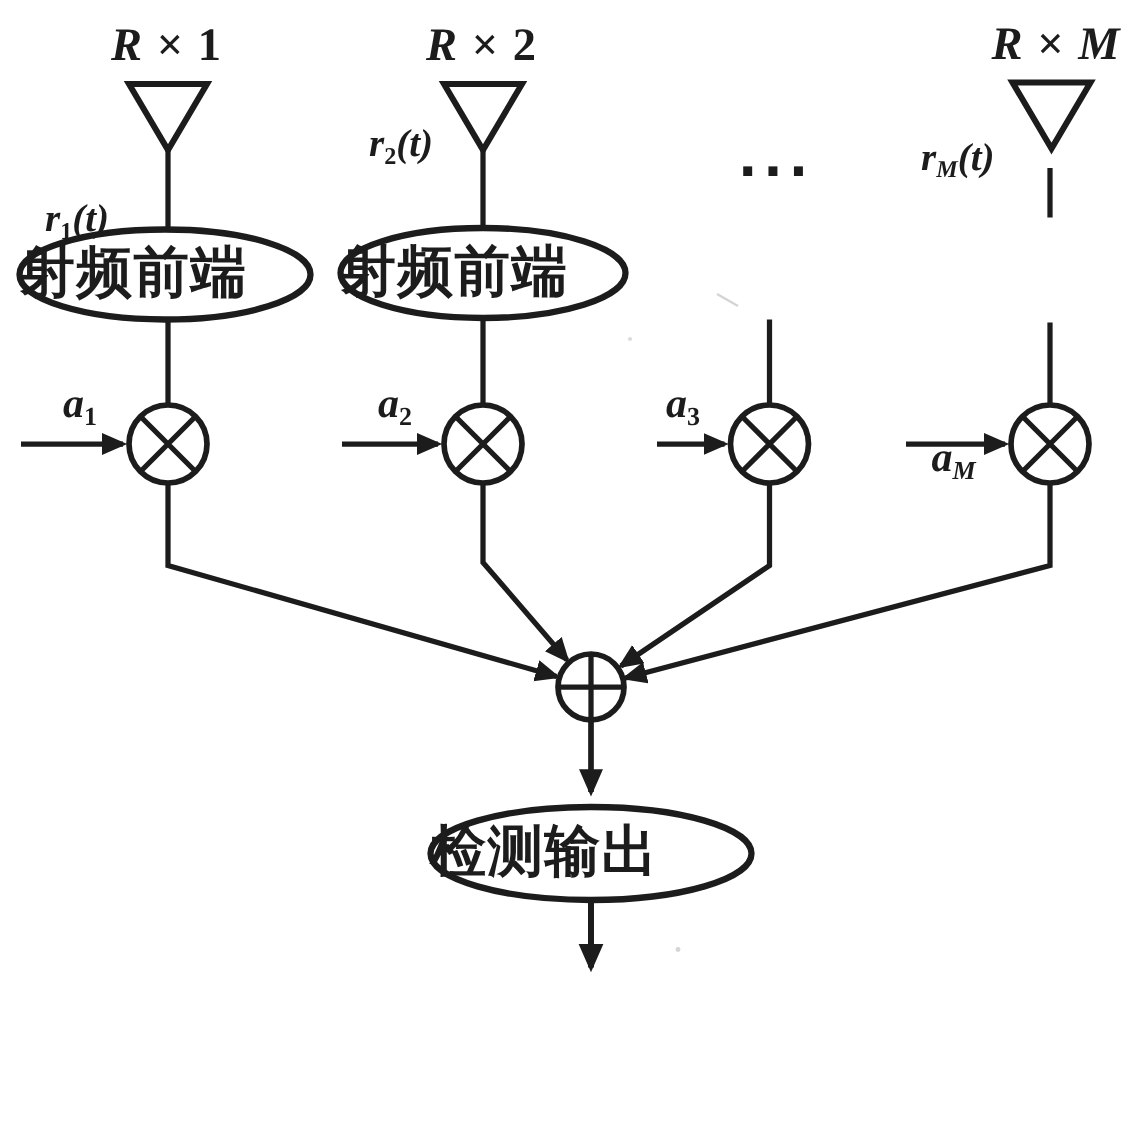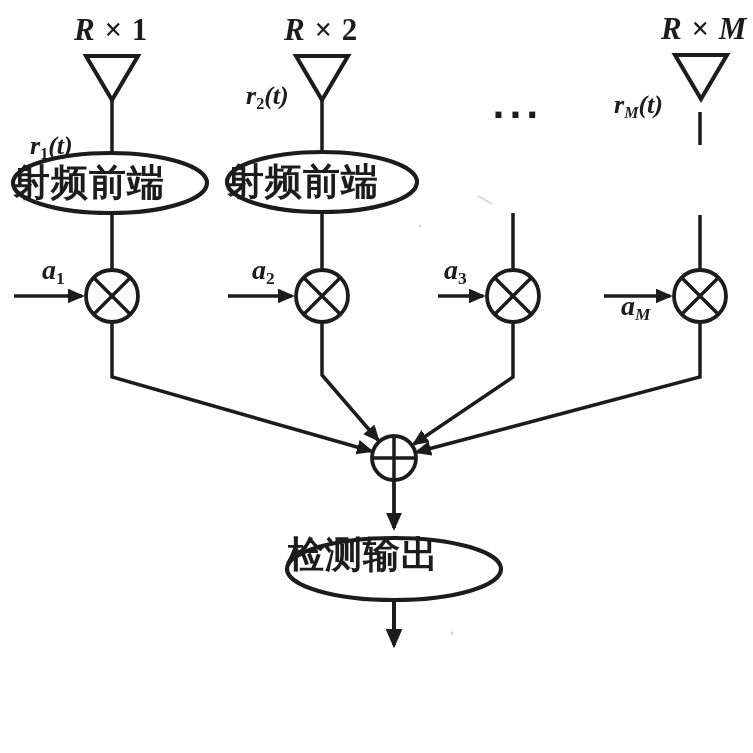--- a/index.html
+++ b/index.html
@@ -184,16 +184,16 @@
   <div class="lbl math wt-lbl" style="left:252px; top:254px;text-align:right;">
     <span class="it">a</span><sub>2</sub>
   </div>
   <div class="lbl math wt-lbl" style="left:444px; top:254px;text-align:center;">
     <span class="it">a</span><sub>3</sub>
   </div>
   <div class="lbl math wt-lbl" style="left:621px; top:254px;margin-top:36px;">
     <span class="it">a</span><sub class="it">M</sub>
   </div>
 
-  <div class="lbl cn-node" style="left:287px; top:534px; width:214px;">检测输出</div>
+  <div class="lbl cn-node" style="left:287px; top:548px; width:214px;">检测输出</div>
 
 
 </div>
 
 </body></html>

